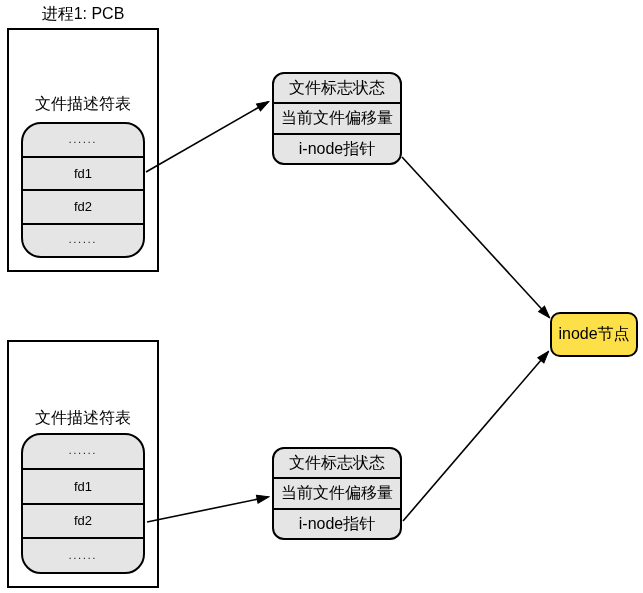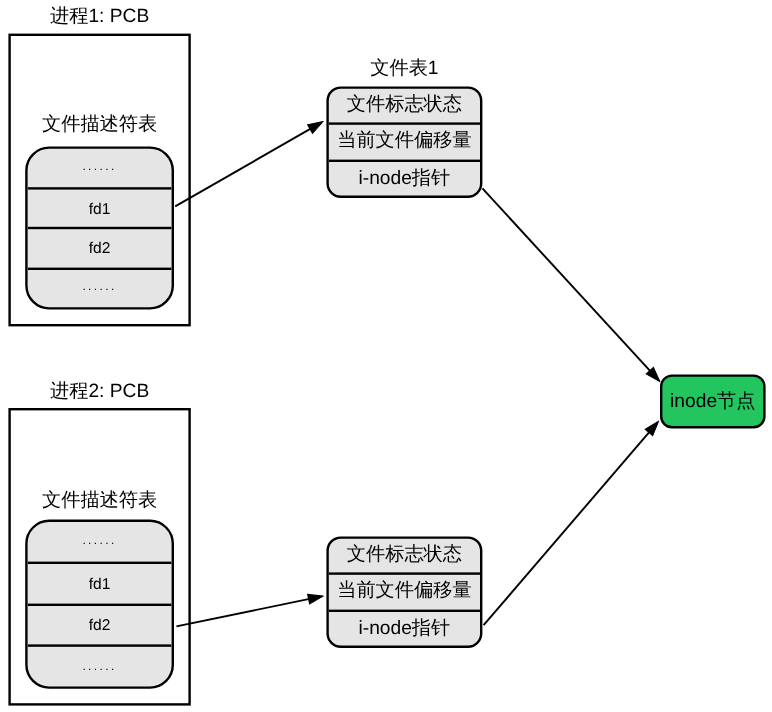--- a/index.html
+++ b/index.html
@@ -50,21 +50,21 @@
     border-top: 2px solid #000000;
     white-space: nowrap;
   }
   .row:first-child { border-top: none; }
   .row.dots { font-size: 10px; letter-spacing: 2px; }
   .row.ft   { font-size: 16px; }
 
   .inode-box {
     border: 2px solid #000000;
     border-radius: 10px;
-    background: #22c55e;
+    background: #fde047;
     display: flex;
     align-items: center;
     justify-content: center;
     font-size: 16px;
     white-space: nowrap;
   }
 
   .arrow-layer {
     position: absolute;
     left: 0; top: 0;
@@ -87,29 +87,27 @@
 
   <div class="abs caption" style="left:10px; top:94px; width:146px;">文件描述符表</div>
 
   <div class="abs round-table fd-table" style="left:21px; top:122px; width:124px; height:136px;">
     <div class="row dots">......</div>
     <div class="row">fd1</div>
     <div class="row">fd2</div>
     <div class="row dots">......</div>
   </div>
 
-  <div class="abs caption" style="left:272px; top:48px; width:130px;">文件表1</div>
 
   <div class="abs round-table file-table" style="left:272px; top:72px; width:130px; height:93px;">
     <div class="row ft">文件标志状态</div>
     <div class="row ft">当前文件偏移量</div>
     <div class="row ft">i-node指针</div>
   </div>
 
-  <div class="abs caption" style="left:7px; top:317px; width:152px;">进程2: PCB</div>
 
   <div class="abs pcb-box" style="left:7px; top:340px; width:152px; height:248px;"></div>
 
   <div class="abs caption" style="left:10px; top:408px; width:146px;">文件描述符表</div>
 
   <div class="abs round-table fd-table" style="left:21px; top:433px; width:124px; height:141px;">
     <div class="row dots">......</div>
     <div class="row">fd1</div>
     <div class="row">fd2</div>
     <div class="row dots">......</div>

